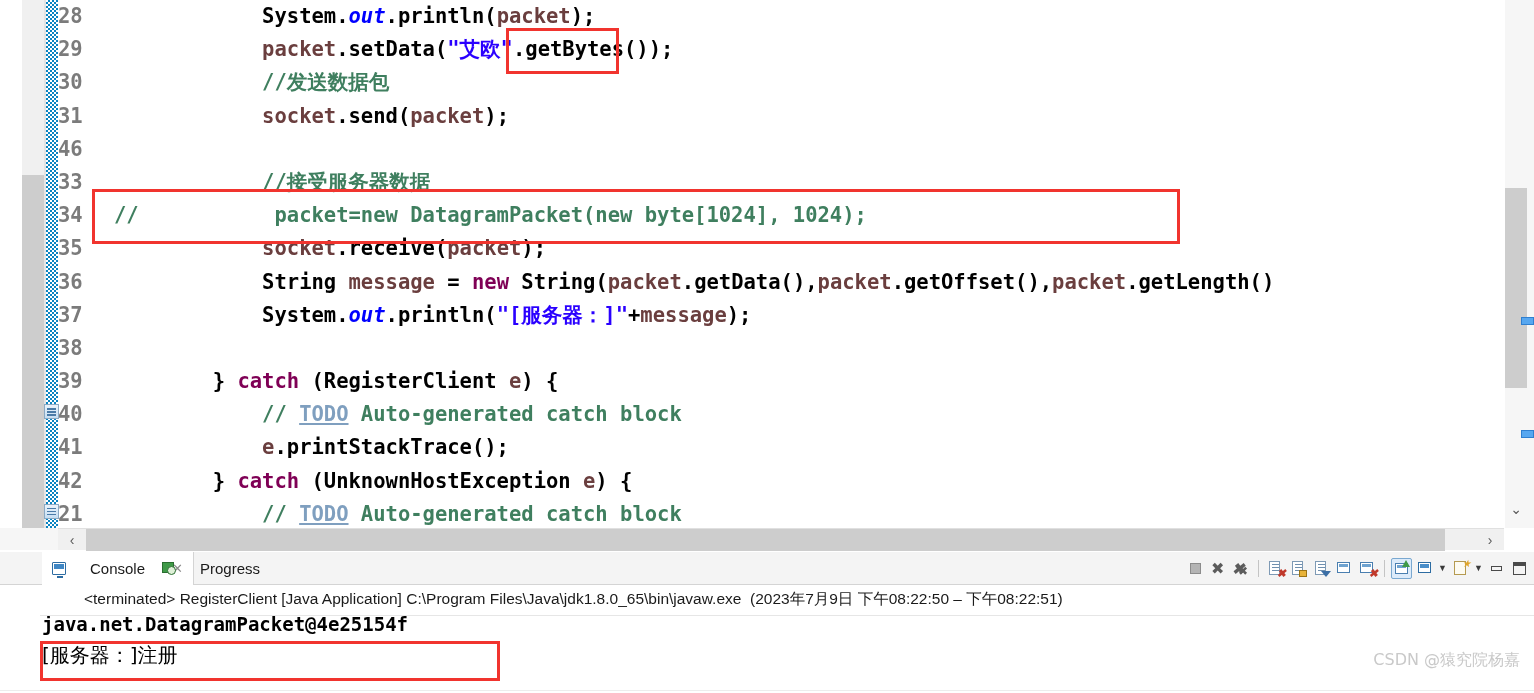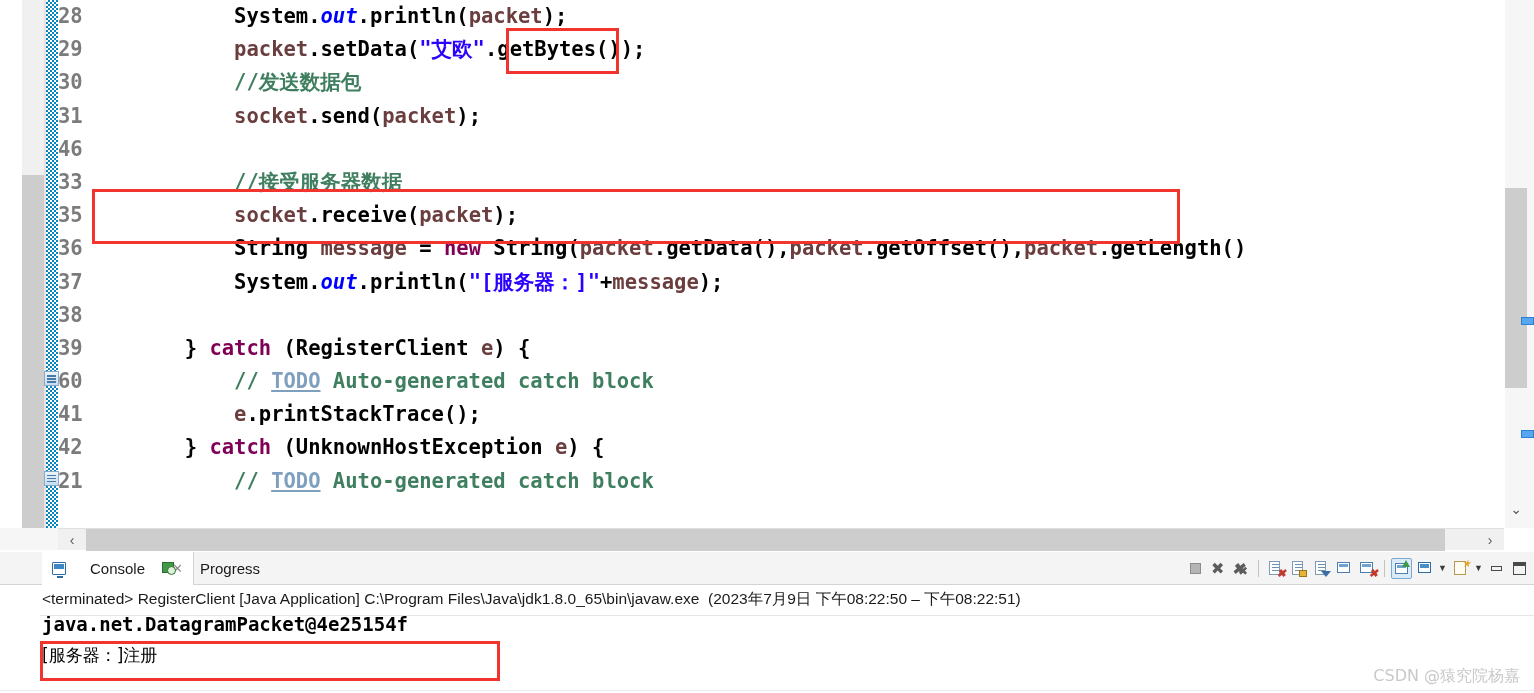--- a/index.html
+++ b/index.html
@@ -53,21 +53,21 @@
     position: relative; height: 33.2px; line-height: 33.2px; white-space: pre;
     font-family: "DejaVu Sans Mono", "Liberation Mono", monospace;
     font-size: 20.5px; font-weight: bold;
   }
   .lnum {
     position: absolute; left: 58px; width: 40px; text-align: left;
     color: #7b7b7b; font-family: "DejaVu Sans Mono", monospace;
     font-size: 20.5px; font-weight: bold;
   }
   .code-text {
-    position: absolute; left: 86px; white-space: pre;
+    position: absolute; left: 114px; white-space: pre;
   }
   .todo-marker {
     position: absolute; left: 44px; top: 6px; width: 15px; height: 15px;
     background: linear-gradient(#eaf3fb, #c6def2);
     border: 1px solid #8aa9c4;
   }
   .todo-marker::after {
     content: ""; position: absolute; left: 2px; top: 3px;
     width: 9px; height: 1.5px; background: #4a7ba8;
     box-shadow: 0 3px 0 #4a7ba8, 0 6px 0 #4a7ba8;
@@ -206,38 +206,38 @@
   .g-max { position: absolute; left: 4px; top: 4px; width: 13px; height: 13px; border: 1.5px solid #4a4a4a; }
   .g-max::after { content:""; position:absolute; left:0; top:0; right:0; height:3px; background:#4a4a4a; }
 
   
   #console-content {
     position: absolute; left: 0; top: 33px; width: 1534px; height: 108px;
     background: #ffffff; padding-left: 42px; padding-top: 3px;
   }
   .console-launch {
     font-size: 15.5px; color: #1a1a1a; white-space: pre;
-    font-family: "Liberation Sans", sans-serif; line-height: 22px;
+    font-family: "Liberation Sans", sans-serif; line-height: 22px; margin-left: 42px;
   }
   .console-out {
     font-family: "DejaVu Sans Mono", "Liberation Mono", monospace;
     font-size: 19px; font-weight: bold; color: #000000;
     line-height: 29px; white-space: pre;
   }
   .console-out-cjk {
     font-family: "DejaVu Sans", sans-serif;
-    font-size: 17px; color: #000000; line-height: 32px; white-space: pre;
+    font-size: 20px; color: #000000; line-height: 32px; white-space: pre;
   }
   .console-sep {
     position: absolute; left: 40px; top: 30px; width: 1494px; height: 1px; background: #e6e6e6;
   }
 
   
   #watermark {
-    position: absolute; right: 14px; bottom: 6px;
+    position: absolute; right: 14px; bottom: 22px;
     font-size: 16px; color: #c9c9c9;
     font-family: "DejaVu Sans", sans-serif;
   }
   
   #bottom-edge {
     position: absolute; left: 0; bottom: 0; width: 1534px; height: 3px;
     background: #ffffff; border-top: 1px solid #ededed;
   }
 </style>
 </head>
@@ -251,26 +251,27 @@
   <div class="gutter-sep"></div>
   <div class="change-bar"></div>
 
   <div id="code-rows">
       <div class="code-row"><span class="lnum">28</span><span class="code-text"><span class="tk-plain">            </span><span class="tk-plain">System</span><span class="tk-plain">.</span><span class="tk-field">out</span><span class="tk-plain">.println(</span><span class="tk-local">packet</span><span class="tk-plain">);</span></span></div>
       <div class="code-row"><span class="lnum">29</span><span class="code-text"><span class="tk-plain">            </span><span class="tk-local">packet</span><span class="tk-plain">.setData(</span><span class="tk-str">"艾欧"</span><span class="tk-plain">.getBytes());</span></span></div>
       <div class="code-row"><span class="lnum">30</span><span class="code-text"><span class="tk-plain">            </span><span class="tk-cmt">//发送数据包</span></span></div>
       <div class="code-row"><span class="lnum">31</span><span class="code-text"><span class="tk-plain">            </span><span class="tk-local">socket</span><span class="tk-plain">.send(</span><span class="tk-local">packet</span><span class="tk-plain">);</span></span></div>
       <div class="code-row"><span class="lnum">46</span><span class="code-text"><span class="tk-plain"></span></span></div>
       <div class="code-row"><span class="lnum">33</span><span class="code-text"><span class="tk-plain">            </span><span class="tk-cmt">//接受服务器数据</span></span></div>
+      <div class="code-row"><span class="lnum">34</span><span class="code-text"><span class="tk-cmt">//           packet=new DatagramPacket(new byte[1024], 1024);</span></span></div>
       <div class="code-row"><span class="lnum">35</span><span class="code-text"><span class="tk-plain">            </span><span class="tk-local">socket</span><span class="tk-plain">.receive(</span><span class="tk-local">packet</span><span class="tk-plain">);</span></span></div>
       <div class="code-row"><span class="lnum">36</span><span class="code-text"><span class="tk-plain">            </span><span class="tk-plain">String </span><span class="tk-local">message</span><span class="tk-plain"> = </span><span class="tk-kw">new</span><span class="tk-plain"> String(</span><span class="tk-local">packet</span><span class="tk-plain">.getData(),</span><span class="tk-local">packet</span><span class="tk-plain">.getOffset(),</span><span class="tk-local">packet</span><span class="tk-plain">.getLength()</span></span></div>
       <div class="code-row"><span class="lnum">37</span><span class="code-text"><span class="tk-plain">            </span><span class="tk-plain">System</span><span class="tk-plain">.</span><span class="tk-field">out</span><span class="tk-plain">.println(</span><span class="tk-str">"[服务器：]"</span><span class="tk-plain">+</span><span class="tk-local">message</span><span class="tk-plain">);</span></span></div>
       <div class="code-row"><span class="lnum">38</span><span class="code-text"><span class="tk-plain"></span></span></div>
       <div class="code-row"><span class="lnum">39</span><span class="code-text"><span class="tk-plain">        } </span><span class="tk-kw">catch</span><span class="tk-plain"> (RegisterClient </span><span class="tk-local">e</span><span class="tk-plain">) {</span></span></div>
-      <div class="code-row"><span class="todo-marker"></span><span class="lnum">60</span><span class="code-text"><span class="tk-plain">            </span><span class="tk-cmt">// </span><span class="tk-task">TODO</span><span class="tk-cmt"> Auto-generated catch block</span></span></div>
+      <div class="code-row"><span class="todo-marker"></span><span class="lnum">40</span><span class="code-text"><span class="tk-plain">            </span><span class="tk-cmt">// </span><span class="tk-task">TODO</span><span class="tk-cmt"> Auto-generated catch block</span></span></div>
       <div class="code-row"><span class="lnum">41</span><span class="code-text"><span class="tk-plain">            </span><span class="tk-local">e</span><span class="tk-plain">.printStackTrace();</span></span></div>
       <div class="code-row"><span class="lnum">42</span><span class="code-text"><span class="tk-plain">        } </span><span class="tk-kw">catch</span><span class="tk-plain"> (UnknownHostException </span><span class="tk-local">e</span><span class="tk-plain">) {</span></span></div>
       <div class="code-row"><span class="todo-marker"></span><span class="lnum">21</span><span class="code-text"><span class="tk-plain">            </span><span class="tk-cmt">// </span><span class="tk-task">TODO</span><span class="tk-cmt"> Auto-generated catch block</span></span></div>
     </div>
 
   <div id="editor-annotations">
       <div class="anno-box" style="left: 506px; top: 28px; width: 113px; height: 46px;"></div>
       <div class="anno-box" style="left: 92px; top: 189px; width: 1088px; height: 55px;"></div>
     </div>
 

